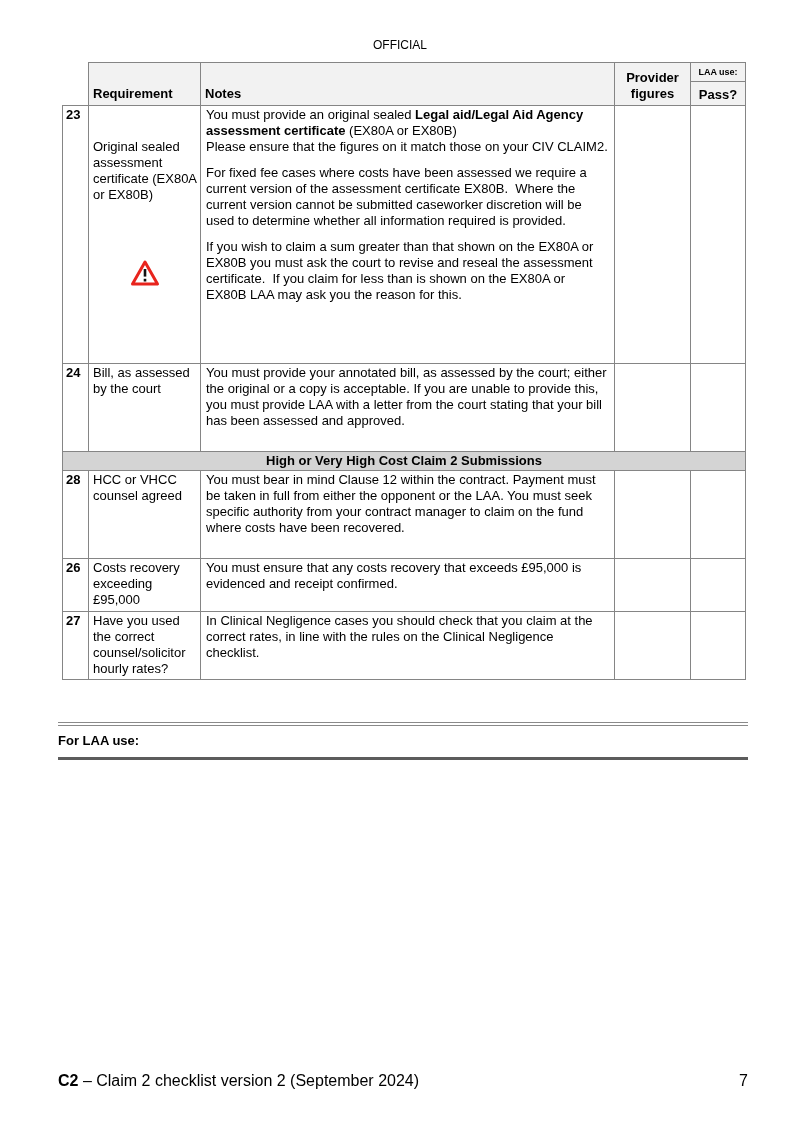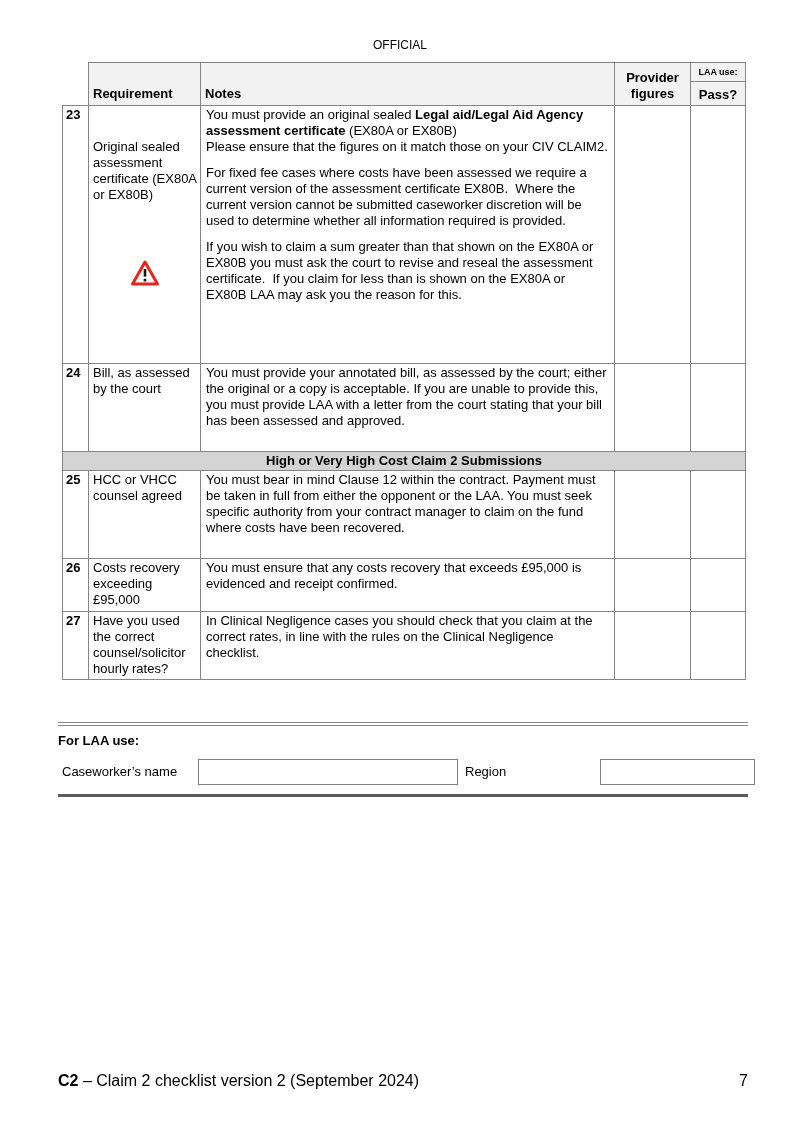--- a/index.html
+++ b/index.html
@@ -120,21 +120,21 @@
       </td>
       <td class="check"></td>
       <td class="check"></td>
     </tr>
 
     <tr class="section-row" style="height:19px">
       <td colspan="5">High or Very High Cost Claim 2 Submissions</td>
     </tr>
 
     <tr style="height:88px">
-      <td class="num">25</td>
+      <td class="num">28</td>
       <td class="req">HCC or VHCC counsel agreed</td>
       <td class="notes">
         <p>You must bear in mind Clause 12 within the contract. Payment must be taken in full from either the opponent or the LAA. You must seek specific authority from your contract manager to claim on the fund where costs have been recovered.</p>
       </td>
       <td class="check"></td>
       <td class="check"></td>
     </tr>
 
     <tr style="height:53px">
       <td class="num">26</td>
@@ -155,25 +155,19 @@
       <td class="check"></td>
       <td class="check"></td>
     </tr>
   </tbody>
     </table>
 </div>
 
 <div class="laa-section">
   <div class="divider-double"></div>
   <div class="laa-title">For LAA use:</div>
-  <div class="laa-form">
-    <span class="cw-label">Caseworker’s name</span>
-    <input class="cw-input" type="text" value="" style="">
-    <span class="region-label">Region</span>
-    <input class="region-input" type="text" value="" style="">
-  </div>
   <div class="divider-thick"></div>
 </div>
 
 <div class="footer">
   <div class="footer-left"><b>C2</b><span> – Claim 2 checklist version 2 (September 2024)</span></div>
   <div class="footer-right">7</div>
 </div>
 
 </body></html>

